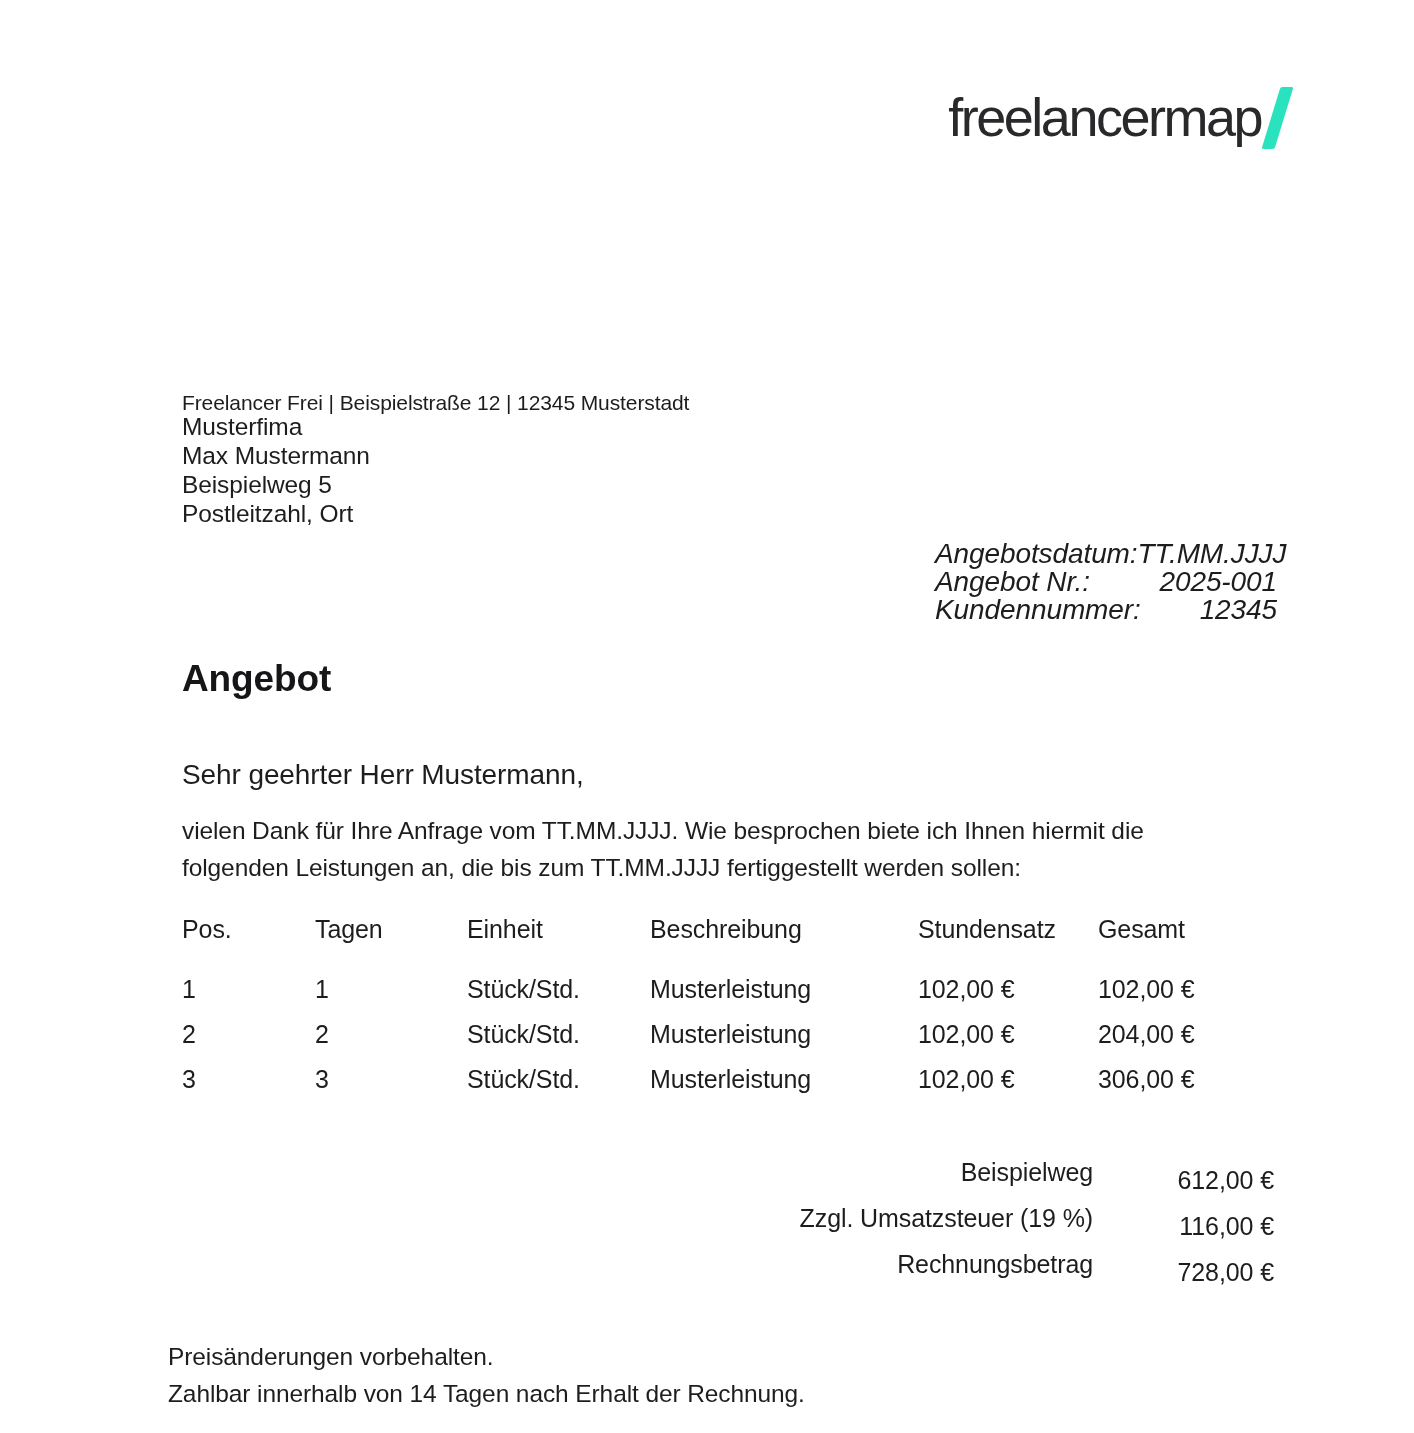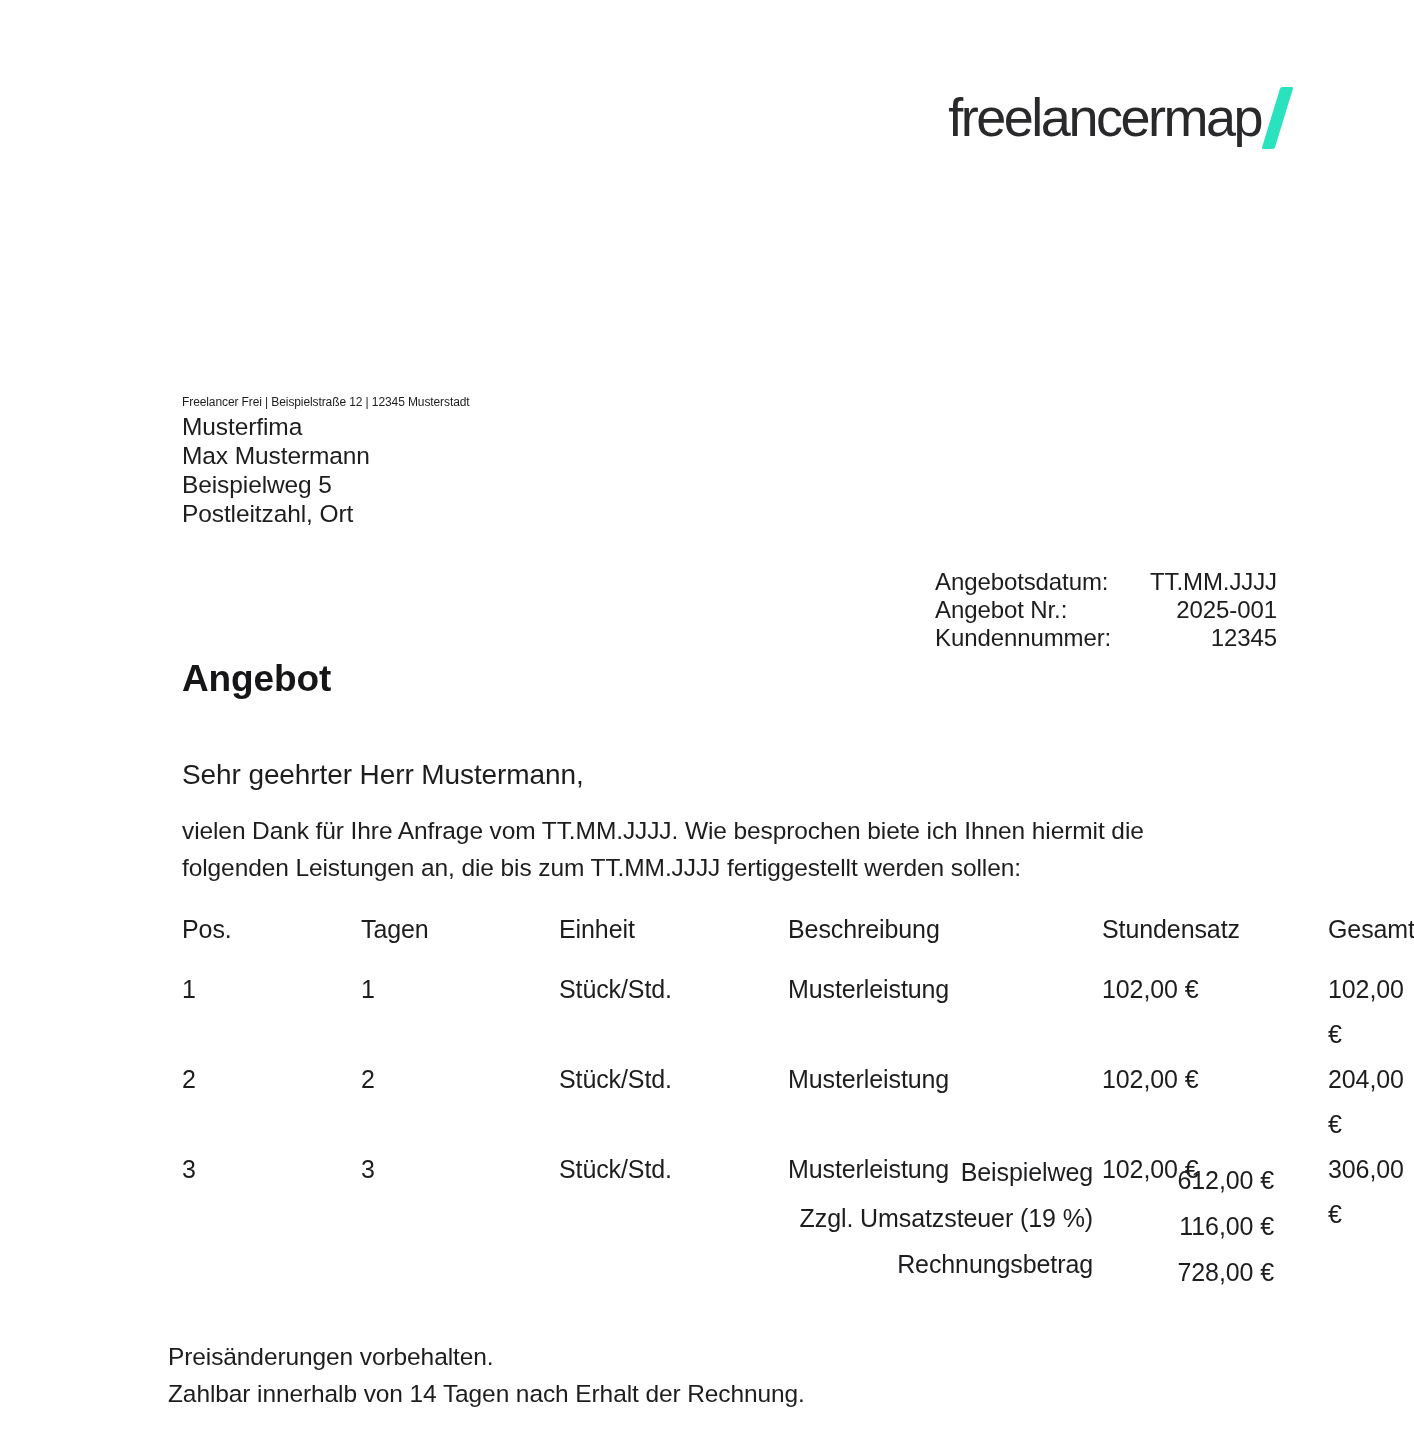--- a/index.html
+++ b/index.html
@@ -38,41 +38,42 @@
     border-radius: 2px;
     transform: skewX(-17deg);
     background: #2be2bf;
   }
 
   
   .sender-line {
     position: absolute;
     left: 182px;
     top: 392px;
-    font-size: 12px;
+    font-size: 21px;
     line-height: 21px;
     white-space: nowrap;
   }
   .recipient {
     position: absolute;
     left: 182px;
     top: 412px;
     font-size: 24.5px;
     line-height: 29px;
     white-space: nowrap;
   }
 
   
   .meta {
     position: absolute;
     left: 935px;
-    top: 568px;
+    top: 540px;
     width: 342px;
-    font-size: 24px;
+    font-size: 28px;
     line-height: 28px;
+    font-style: italic;
   }
   .meta-row { display: flex; }
   .meta-label { white-space: nowrap; }
   .meta-value { flex: 1; text-align: right; white-space: nowrap; }
 
   
   .doc-title {
     position: absolute;
     left: 182px;
     top: 659px;
@@ -103,21 +104,20 @@
   .items {
     position: absolute;
     left: 182px;
     top: 916px;
     width: 1094px;
     font-size: 25px;
   }
   .items-grid {
     display: grid;
     grid-template-columns: 133px 152px 183px 268px 180px 1fr;
-    gap: 46px;
   }
   .items-header { line-height: 26px; margin-bottom: 25px; }
   .items-row { line-height: 45px; }
   .col-right { text-align: left; }
 
   
   .totals {
     position: absolute;
     left: 650px;
     top: 1149px;

